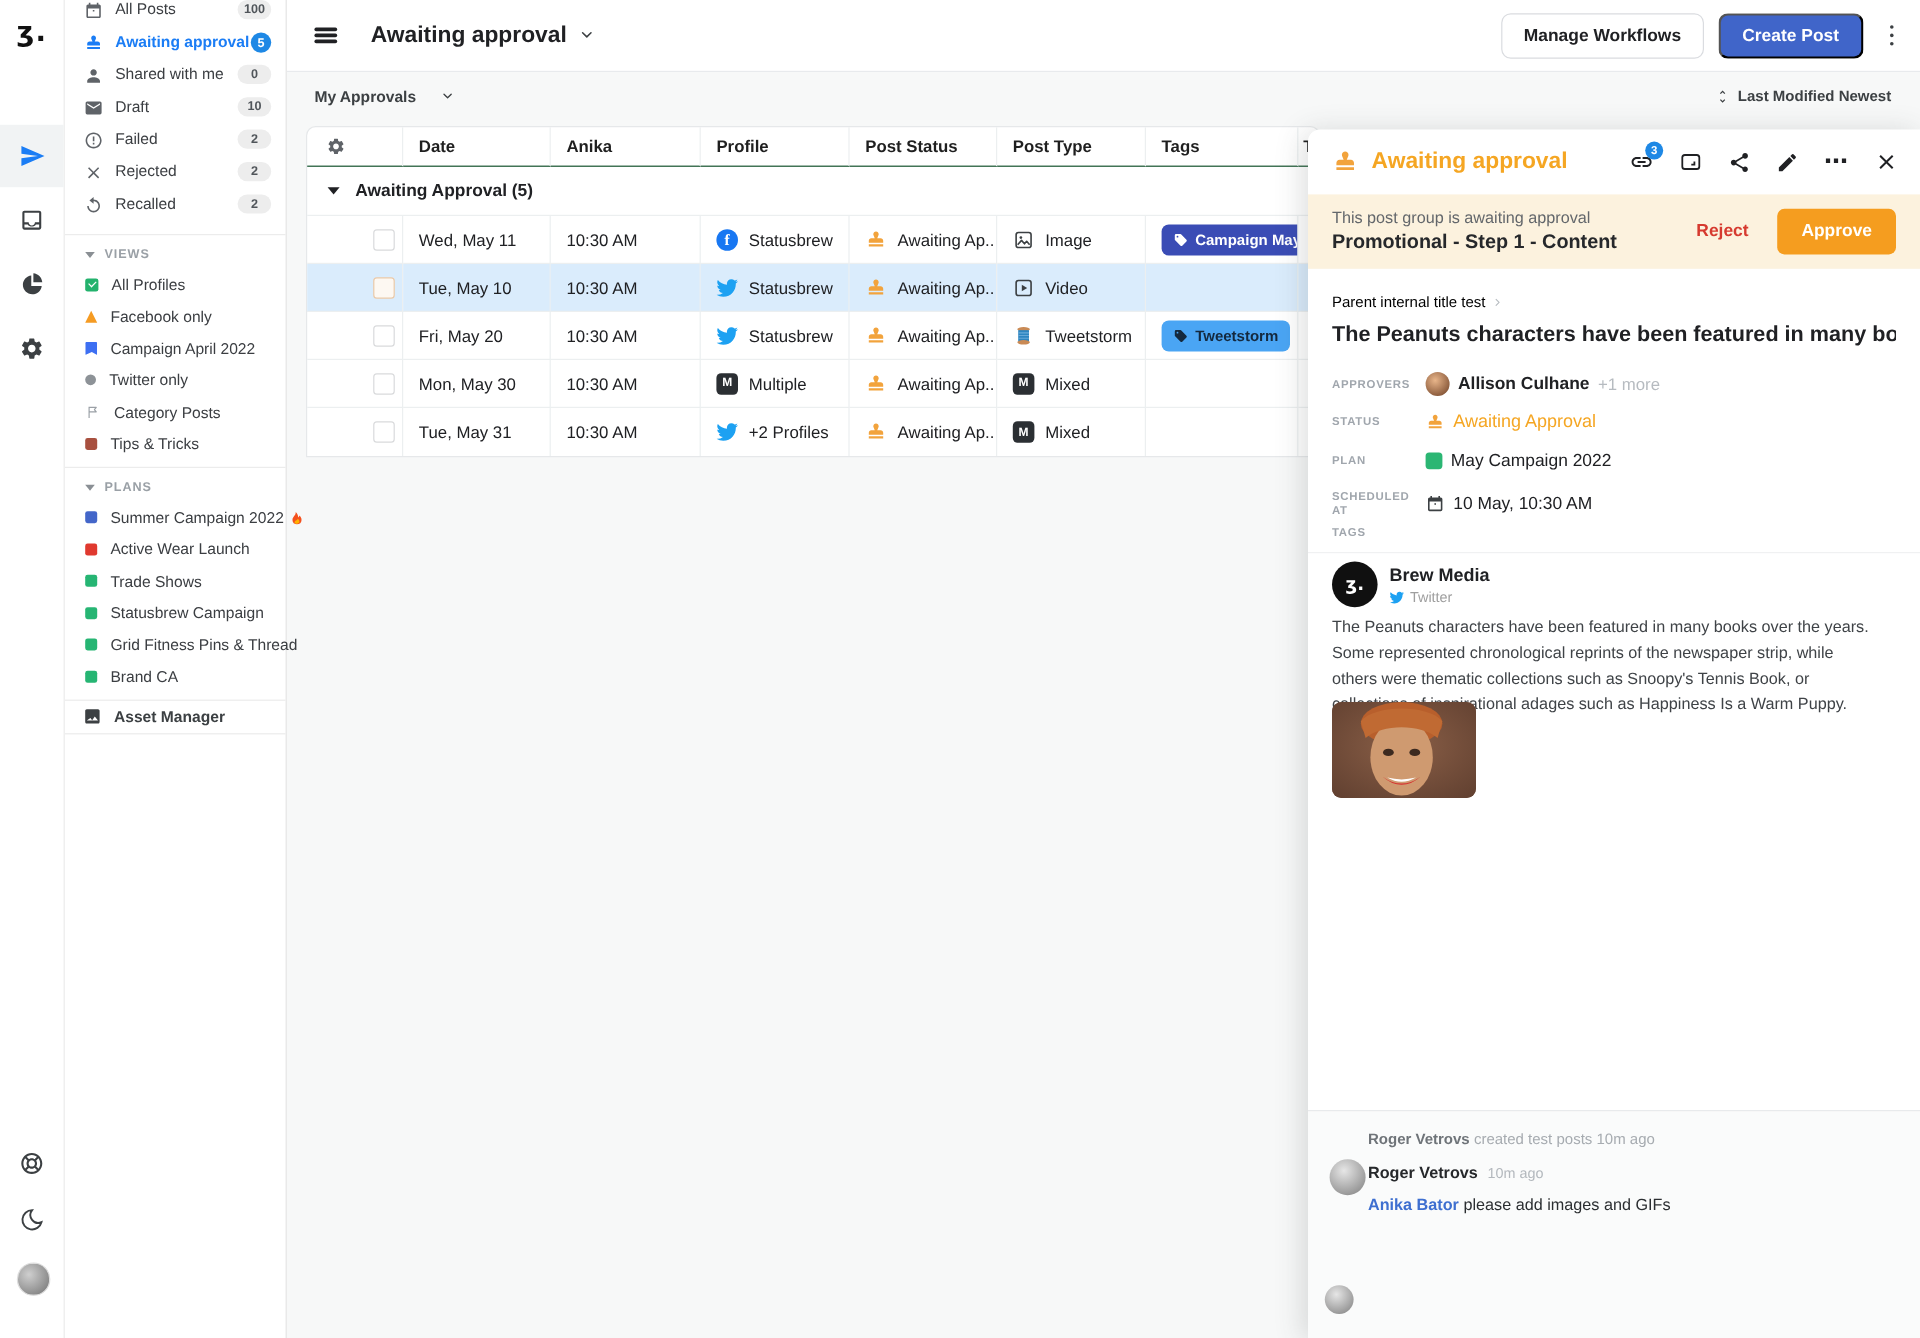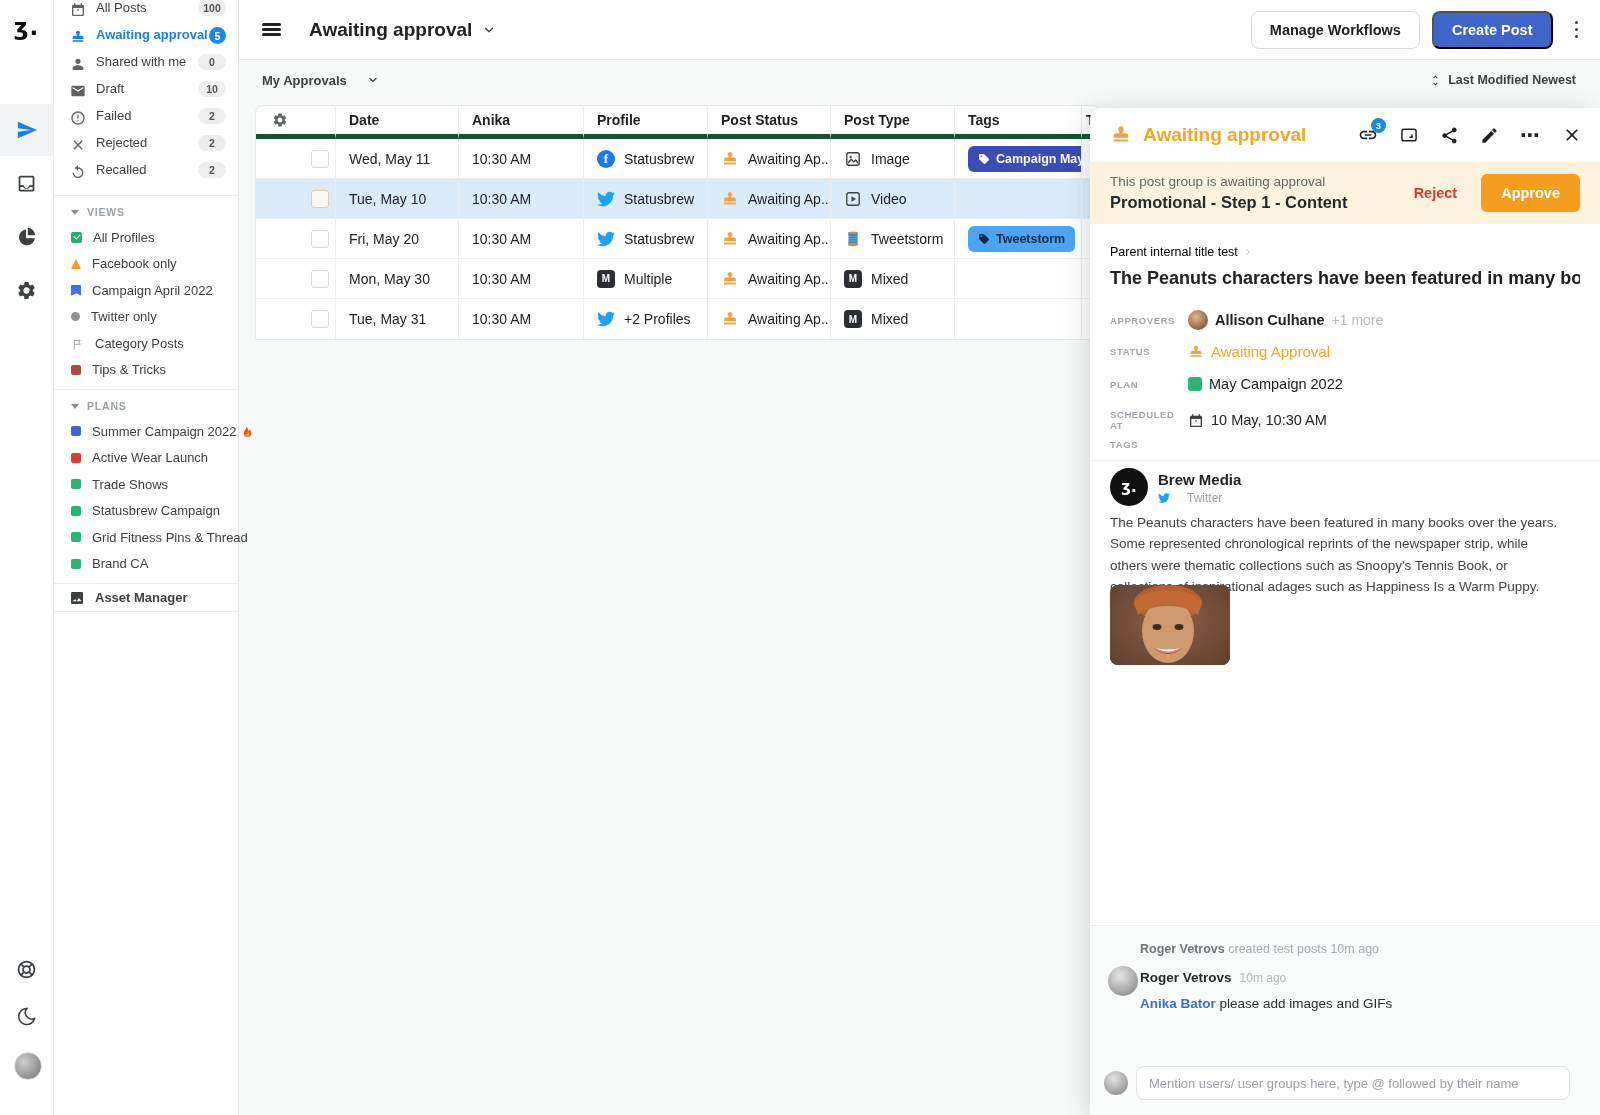--- a/index.html
+++ b/index.html
@@ -62,21 +62,21 @@
   .listbar{position:absolute;left:238px;top:60px;right:0;height:40px;display:flex;align-items:center;
            padding:0 24px;box-sizing:border-box;z-index:1}
   .scope{display:flex;align-items:center;gap:20px;font-size:13px;font-weight:700;color:#3c4043;cursor:pointer}
   .sort{margin-left:auto;display:flex;align-items:center;gap:6px;font-size:12.5px;font-weight:600;color:#3c4043;cursor:pointer}
 
   
   .tcard{position:absolute;left:255px;top:105px;width:845px;background:#fff;border:1px solid #e6e8ea;
          border-radius:8px 8px 0 0;z-index:1;box-sizing:border-box}
   .tgrid{display:grid;grid-template-columns:80px 123px 125px 124px 123px 124px 127px minmax(0,1fr)}
   .th{height:33px;display:flex;align-items:center;padding-left:13px;box-sizing:border-box;
-      font-size:14px;font-weight:700;color:#1f1f1f;border-right:1px solid #eceff0;border-bottom:5px solid #14532d;overflow:hidden;white-space:nowrap}
+      font-size:14px;font-weight:700;color:#1f1f1f;border-right:1px solid #eceff0;border-bottom:1px solid #14532d;overflow:hidden;white-space:nowrap}
   .th.c0{padding-left:16px;color:#5f6368}
   .th.cx{border-right:none;padding-left:4px}
   .grp{height:40px;display:flex;align-items:center;padding-left:17px;border-bottom:1px solid #eceff0;cursor:pointer}
   .grp .tri{width:0;height:0;border-left:5px solid transparent;border-right:5px solid transparent;border-top:6px solid #202124}
   .grp .glbl{font-size:14.5px;font-weight:700;margin-left:13px}
   .td{height:40px;display:flex;align-items:center;padding-left:13px;box-sizing:border-box;font-size:14px;color:#202124;
       border-right:1px solid #eceff0;border-bottom:1px solid #eceff0;overflow:hidden;white-space:nowrap}
   .td.c0{padding-left:55px}
   .td.cx{border-right:none}
   .trow:last-child .td{border-bottom:none}
@@ -114,21 +114,21 @@
   .flbl{width:78px;font-size:9.5px;font-weight:700;letter-spacing:.6px;color:#a0a6ad;flex:none}
   .fval{display:flex;align-items:center;gap:7px;font-size:14.5px;color:#202124}
   .appr-av{width:20px;height:20px;border-radius:50%;background:radial-gradient(circle at 40% 35%,#e8b58a,#8a5a3b 75%);flex:none}
   .muted{color:#b6bbc0;font-size:14px}
   .statusv{color:#f5a623;font-size:15px}
   .plansq{width:14px;height:14px;border-radius:3px;background:#2bb673;flex:none}
   .p-div{position:absolute;left:0;right:0;top:352px;border-top:1px solid #f0f1f2}
   .post-av{position:absolute;left:20px;top:360px;width:38px;height:38px;border-radius:50%;background:#101010;color:#fff;
            display:flex;align-items:center;justify-content:center;font-family:"DejaVu Sans",sans-serif;font-size:15px;font-weight:700}
   .post-name{position:absolute;left:68px;top:363px;font-size:15px;font-weight:700}
-  .post-net{position:absolute;left:68px;top:383px;display:flex;align-items:center;gap:17px;font-size:12px;color:#9e9e9e}
+  .post-net{position:absolute;left:68px;top:383px;display:flex;align-items:center;gap:5px;font-size:12px;color:#9e9e9e}
   .post-body{position:absolute;left:20px;top:404px;width:456px;font-size:13.5px;line-height:1.58;color:#3f4347}
   .post-img{position:absolute;left:20px;top:477px;width:120px;height:80px;border-radius:8px;overflow:hidden;cursor:pointer}
   .comments{position:absolute;left:0;right:0;top:817px;bottom:0;background:#fafbfb;border-top:1px solid #e8eaec}
   .cmeta{position:absolute;left:50px;top:16px;font-size:12.5px;color:#a6abb0}
   .cmeta .who{color:#6f7479;font-weight:600}
   .c-av{position:absolute;left:18px;top:40px;width:30px;height:30px;border-radius:50%;
         background:radial-gradient(circle at 40% 32%,#e6e6e6,#9a9a9a 72%,#7c7c7c)}
   .cname{position:absolute;left:50px;top:44px;font-size:13.5px;font-weight:700;color:#26282b}
   .ctime{font-weight:400;font-size:12px;color:#b3b8bd;margin-left:8px}
   .ctext{position:absolute;left:50px;top:70px;font-size:13.5px;font-weight:500;color:#2b2e31}
@@ -450,20 +450,24 @@
       </div>
     <div class="th">Date</div>
     <div class="th">Anika</div>
     <div class="th">Profile</div>
     <div class="th">Post Status</div>
     <div class="th">Post Type</div>
     <div class="th">Tags</div>
     <div class="th cx">T</div>
   </div>
 
+  <div class="grp">
+    <span class="tri"></span>
+    <span class="glbl">Awaiting Approval (5)</span>
+  </div>
 
   <div class="tgrid trow">
     <div class="td c0">
         <span class="cb"></span>
       </div>
     <div class="td">Wed, May 11</div>
     <div class="td">10:30 AM</div>
     <div class="td">
         <span class="cellic fbic">f</span>
         <span>Statusbrew</span>
@@ -761,15 +765,14 @@
     </div>
     <div class="c-av"></div>
     <div class="cname">
       <span>Roger Vetrovs</span><span class="ctime">10m ago</span>
     </div>
     <div class="ctext">
       <span class="mention">Anika Bator</span>
       <span>please add images and GIFs</span>
     </div>
     <div class="cinput-av"></div>
-    <input class="cinput" type="text" placeholder="Mention users/ user groups here, type @ followed by their name" style="">
   </div>
 </div>
 
 </body></html>

